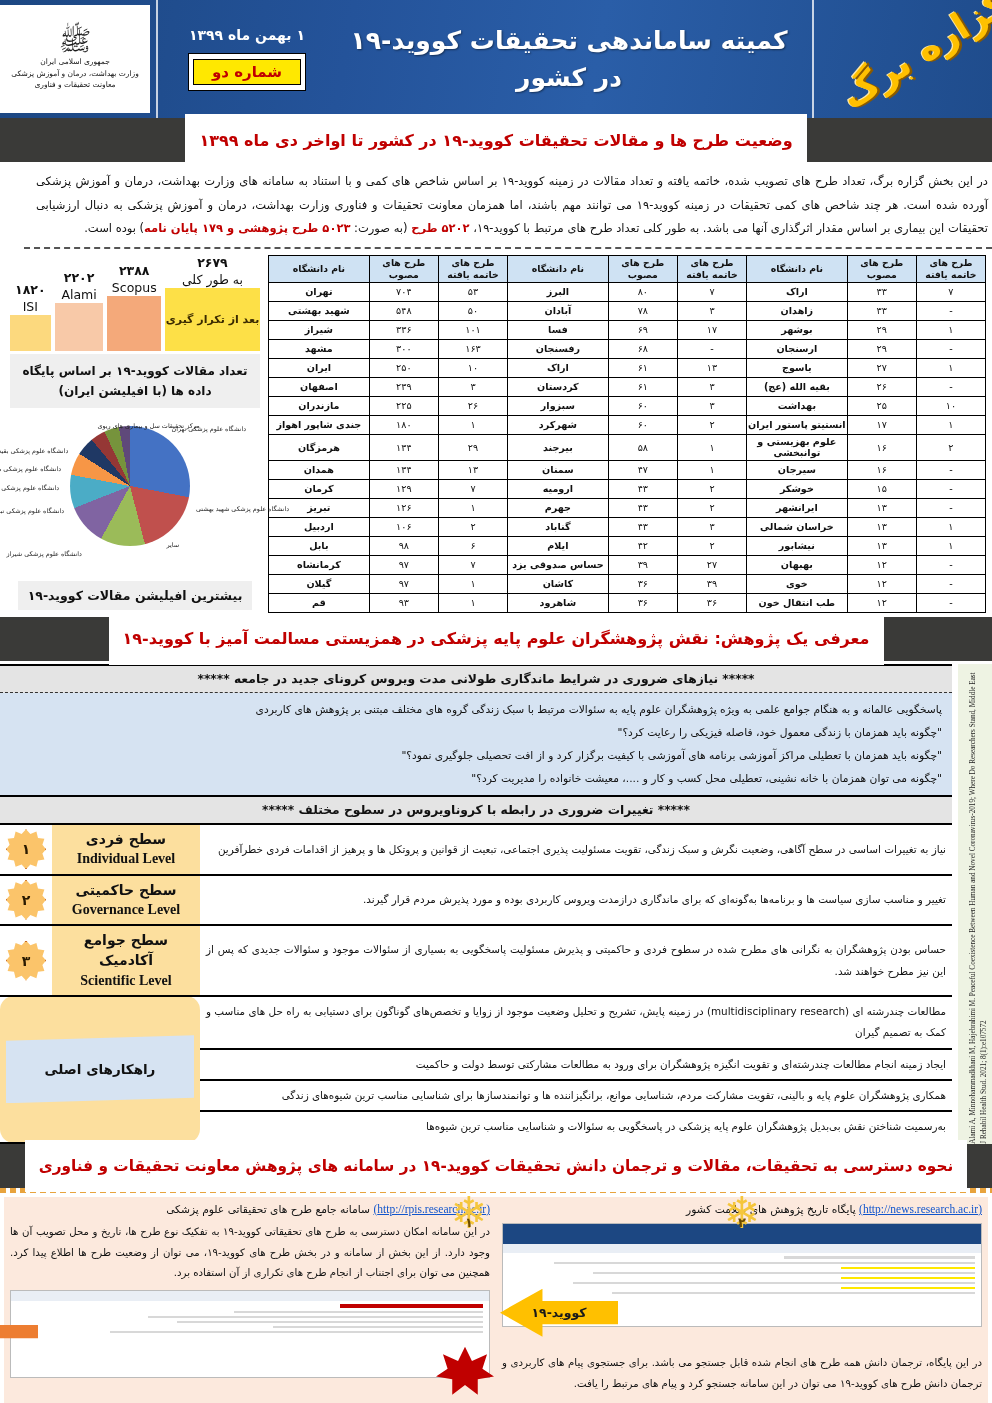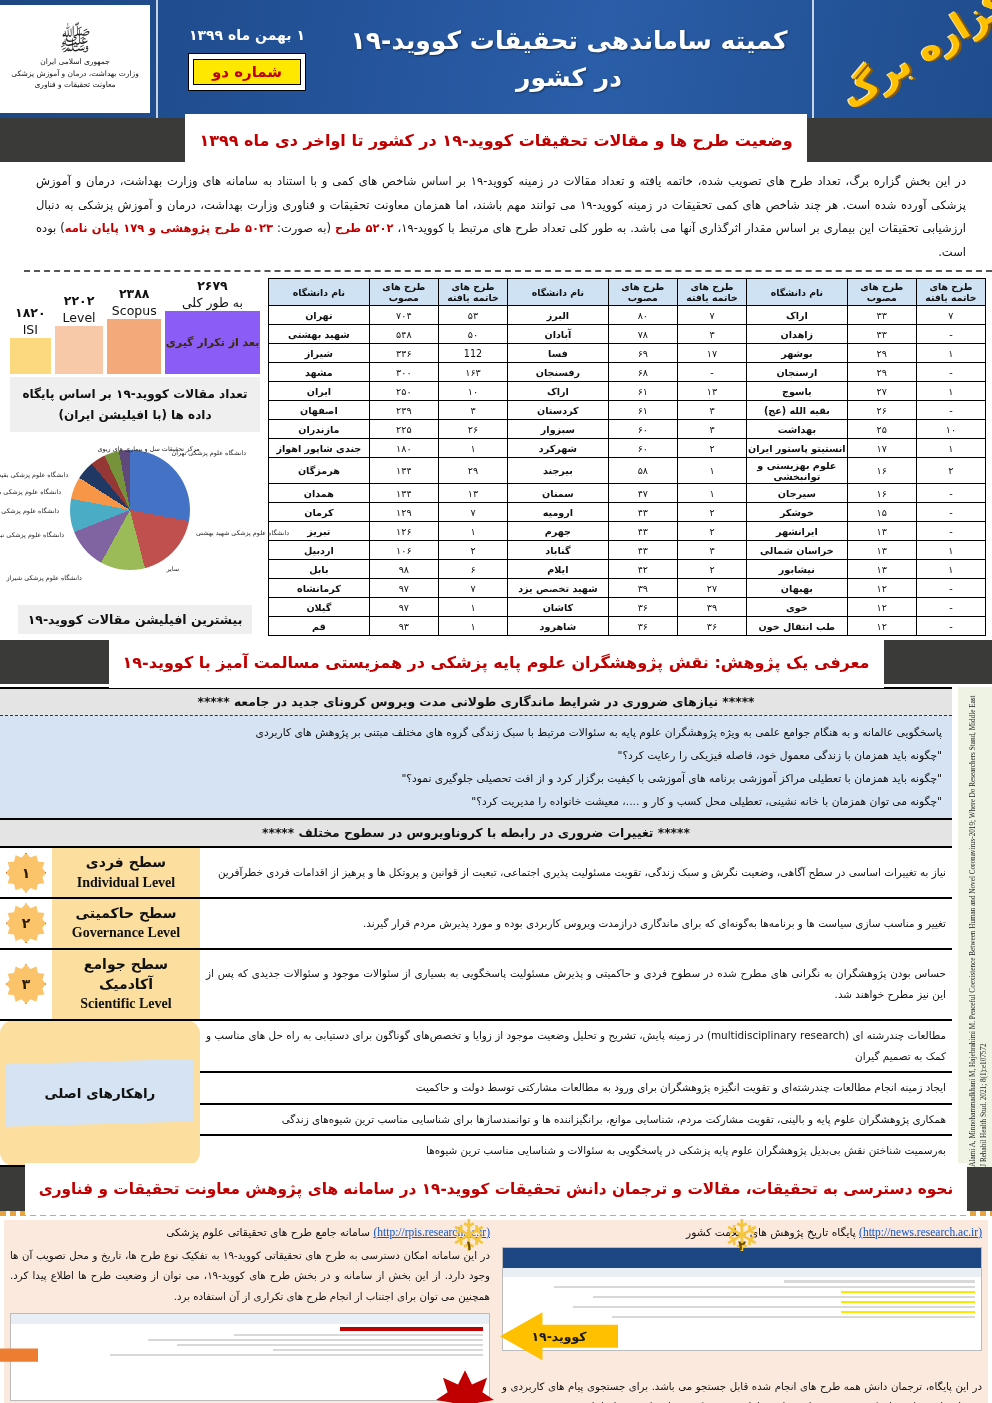--- a/index.html
+++ b/index.html
@@ -70,21 +70,21 @@
     background:#ffffff; height: 52px; display:flex;
     align-items:center; justify-content:center;
     padding: 0 14px; margin: 0 auto;
     color:#c00000; font-weight:bold; font-size:16px; white-space:nowrap;
   }
   .band.b2 .band-inner { font-size: 16px; }
   .band.b3 .band-inner { font-size: 15.3px; }
 
   
   .intro {
-    padding: 8px 26px 6px 12px; font-size: 11.5px; line-height: 2.05;
+    padding: 8px 4px 6px 12px; font-size: 11.5px; line-height: 2.05;
     color:#111; text-align: justify;
     border-bottom: 2px dashed #555;
     margin-left: 24px;
   }
   .intro b.red { color:#c00000; font-weight:bold; }
 
   .sec1-body { display:flex; gap:4px; padding: 6px 6px 4px 6px; align-items:flex-start; }
 
   
   .charts-col { width: 258px; flex:none; }
@@ -304,21 +304,21 @@
             <td>۵۴۸</td>
             <td class="name">شهید بهشتی</td>
           </tr>
           <tr>
             <td>۱</td>
             <td>۲۹</td>
             <td class="name">بوشهر</td>
             <td>۱۷</td>
             <td>۶۹</td>
             <td class="name">فسا</td>
-            <td>112</td>
+            <td>۱۰۱</td>
             <td>۳۳۶</td>
             <td class="name">شیراز</td>
           </tr>
           <tr>
             <td>-</td>
             <td>۲۹</td>
             <td class="name">ارسنجان</td>
             <td>-</td>
             <td>۶۸</td>
             <td class="name">رفسنجان</td>
@@ -435,21 +435,21 @@
             <td>۶</td>
             <td>۹۸</td>
             <td class="name">بابل</td>
           </tr>
           <tr>
             <td>-</td>
             <td>۱۲</td>
             <td class="name">بهبهان</td>
             <td>۲۷</td>
             <td>۳۹</td>
-            <td class="name">شهید تخصص یزد</td>
+            <td class="name">حساس صدوقی یزد</td>
             <td>۷</td>
             <td>۹۷</td>
             <td class="name">کرمانشاه</td>
           </tr>
           <tr>
             <td>-</td>
             <td>۱۲</td>
             <td class="name">خوی</td>
             <td>۳۹</td>
             <td>۳۶</td>
@@ -471,30 +471,30 @@
           </tr>
         </tbody>
     </table>
   </div>
 
   <div class="charts-col">
     <div class="barchart" id="barchart">
         <div class="bar-unit" style="width: 103px;">
           <div class="bar-val">۲۶۷۹</div>
           <div class="bar-lbl">به طور کلی</div>
-          <div class="bar-rect" style="height: 70px; background: #8b5cf6;">بعد از تکرار گیری</div>
+          <div class="bar-rect" style="height: 70px; background: #fde047;">بعد از تکرار گیری</div>
         </div>
         <div class="bar-unit" style="width: 58px;">
           <div class="bar-val">۲۳۸۸</div>
           <div class="bar-lbl">Scopus</div>
           <div class="bar-rect" style="height: 55px; background: rgb(244, 169, 122);"></div>
         </div>
         <div class="bar-unit" style="width: 53px;">
           <div class="bar-val">۲۲۰۲</div>
-          <div class="bar-lbl">Level</div>
+          <div class="bar-lbl">Alami</div>
           <div class="bar-rect" style="height: 48px; background: rgb(248, 201, 168);"></div>
         </div>
         <div class="bar-unit" style="width: 44px;">
           <div class="bar-val">۱۸۲۰</div>
           <div class="bar-lbl">ISI</div>
           <div class="bar-rect" style="height: 36px; background: rgb(252, 217, 126);"></div>
         </div>
       </div>
     <div class="chart-caption">تعداد مقالات کووید-۱۹ بر اساس پایگاه داده ها (با افیلیشن ایران)</div>
 

